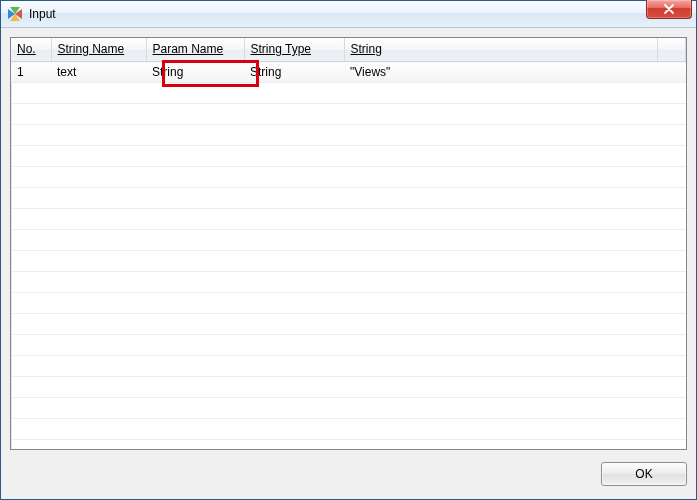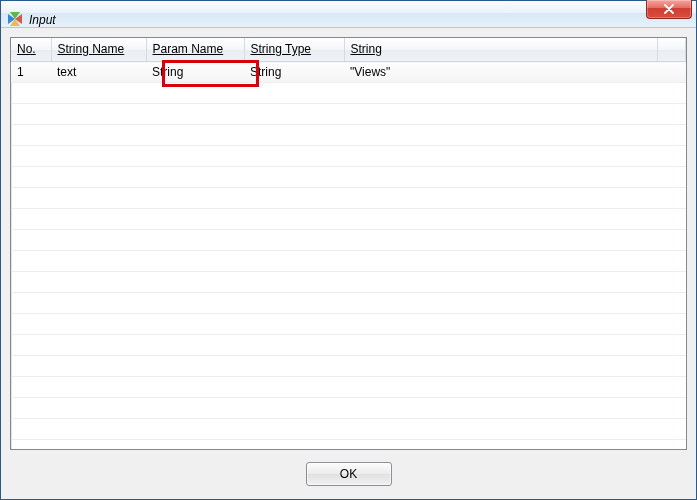--- a/index.html
+++ b/index.html
@@ -17,24 +17,23 @@
     background: #fff;
     display: flex;
     flex-direction: column;
   }
   
   .titlebar {
     height: 27px;
     background: linear-gradient(to bottom, #f9fcff 0%, #eaf3fb 45%, #d9e8f6 46%, #e6f1fa 100%);
     border-bottom: 1px solid #b8c7d6;
     display: flex;
-    align-items: flex-end;
+    align-items: center;
     padding: 0 4px 0 6px;
     position: relative;
-    font-style: italic;
   }
   .app-icon {
     width: 16px; height: 16px;
     margin-right: 6px;
     position: relative;
   }
   .app-icon svg { display:block; }
   .title-text {
     color: #000;
     font-size: 12px;
@@ -123,21 +122,21 @@
     top: 22px;
     width: 97px;
     height: 27px;
   }
 
   
   .button-bar {
     height: 40px;
     display: flex;
     align-items: center;
-    justify-content: center;
+    justify-content: flex-end;
     gap: 8px;
     padding-top: 8px;
   }
   .btn {
     min-width: 86px;
     height: 24px;
     background: linear-gradient(to bottom,#fdfdfd,#ebebeb 50%,#e1e1e1 51%,#f0f0f0);
     border: 1px solid #8a8f97;
     border-radius: 3px;
     font-size: 12px;

